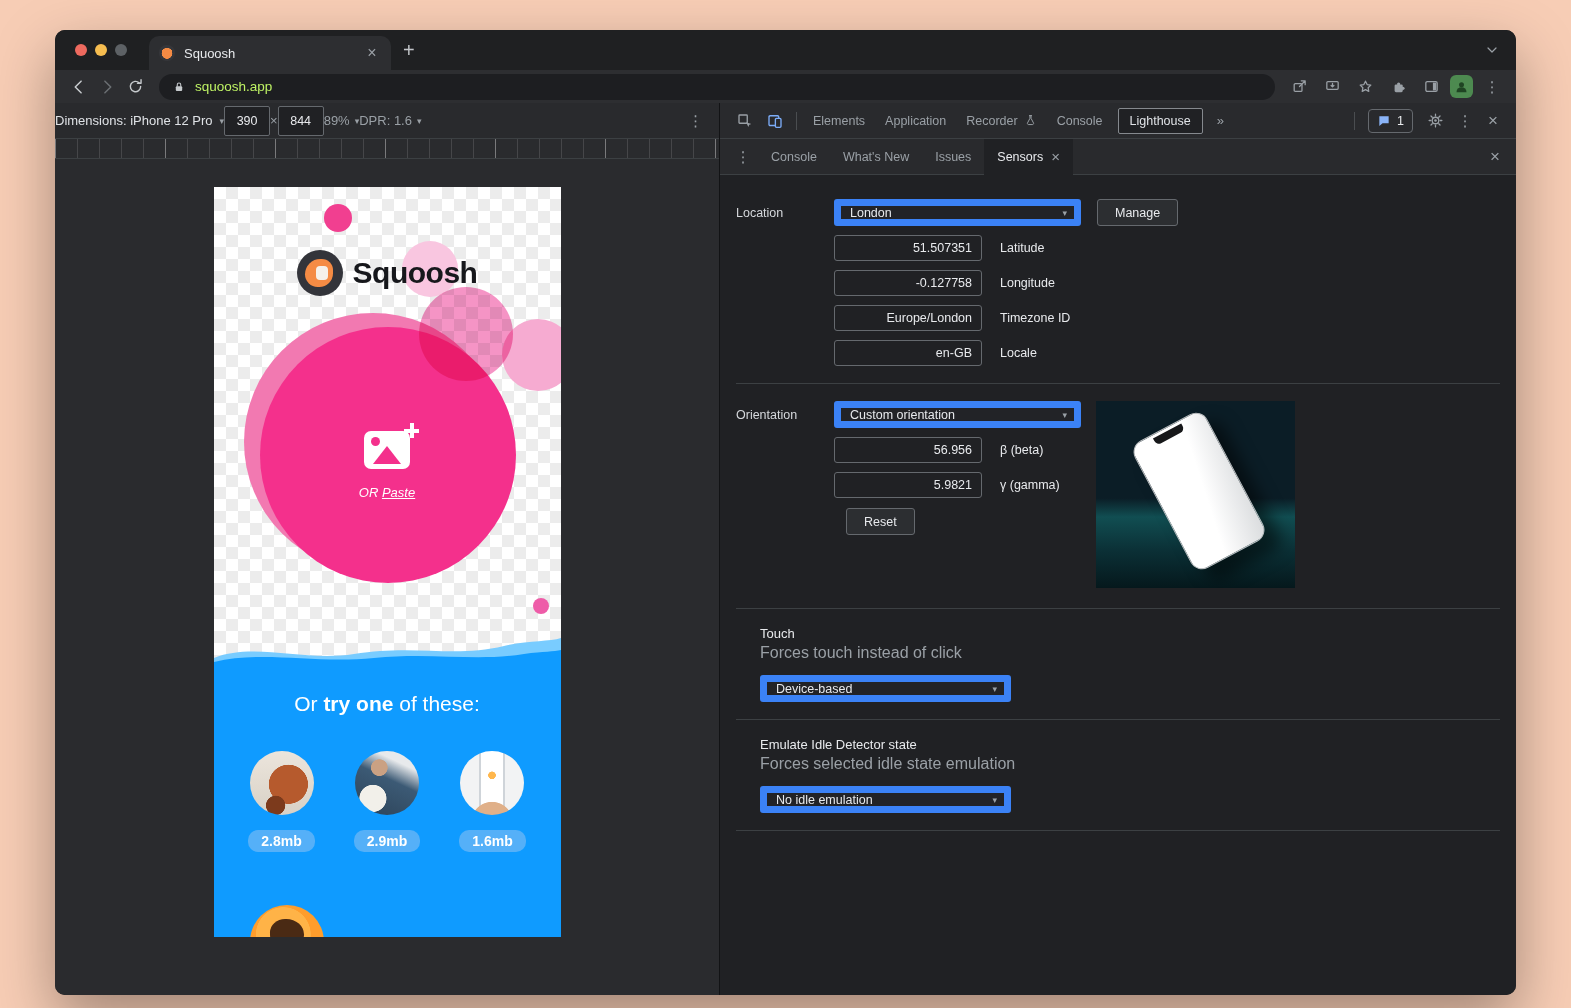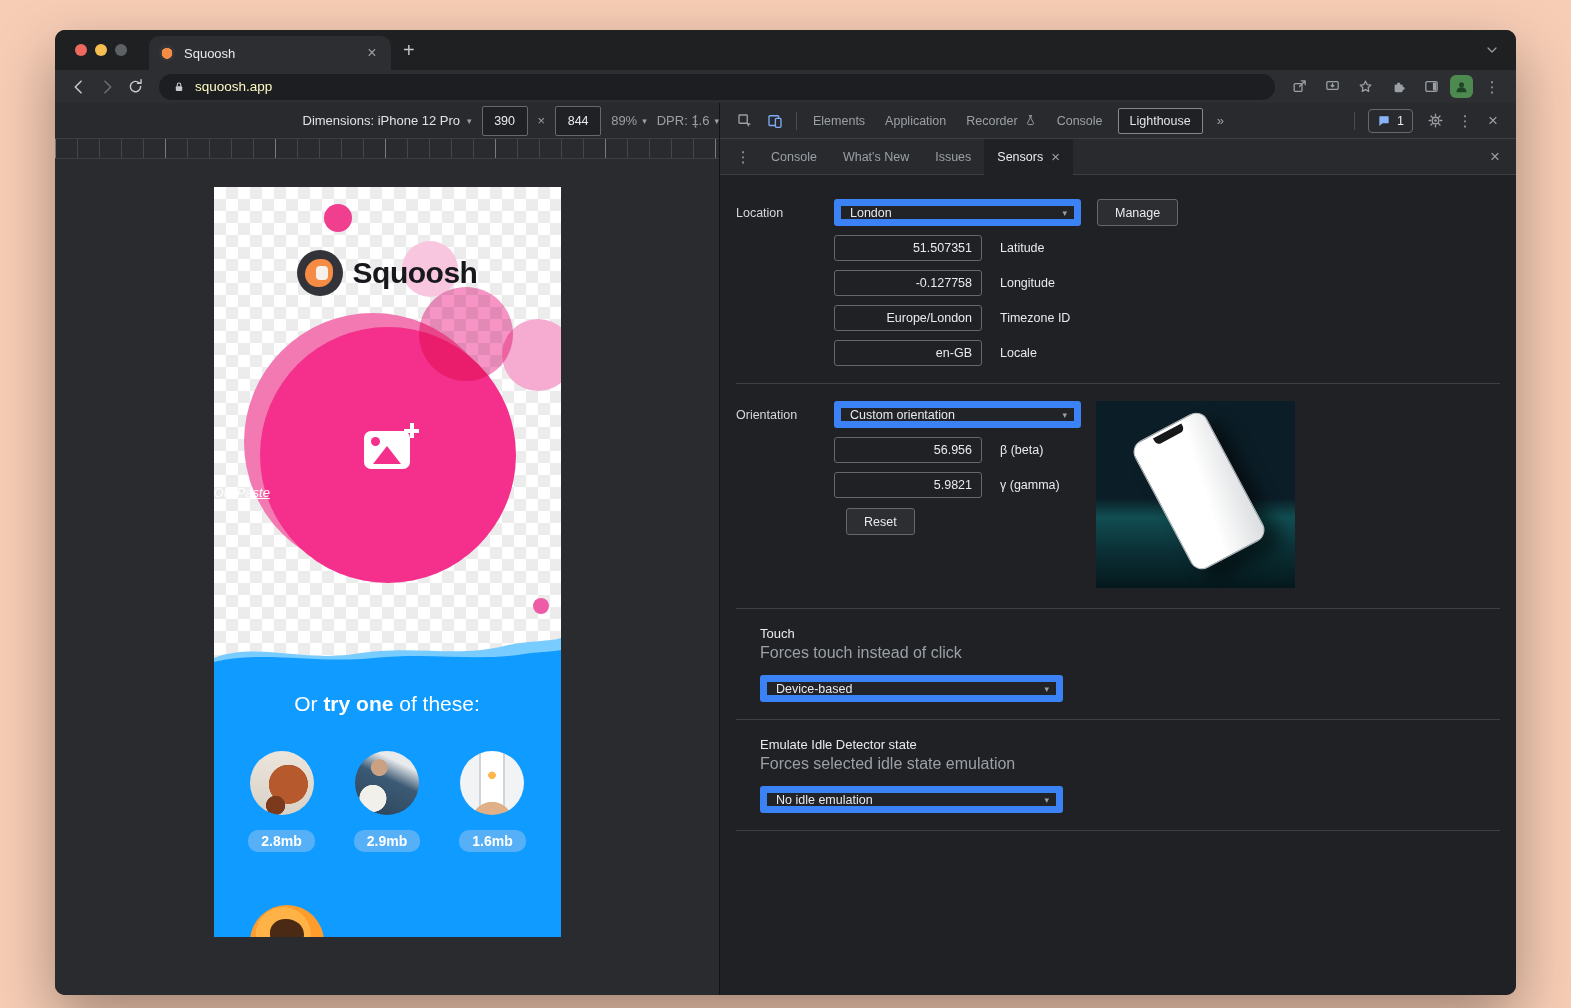--- a/index.html
+++ b/index.html
@@ -21,38 +21,38 @@
              background:radial-gradient(circle at 50% 52%, #f58b44 0 46%, #35363a 48%); flex:none;}
   .tab-title { flex:1; }
   .tab-close { color:#9aa0a6; font-size:16px; width:18px; height:18px; line-height:17px; text-align:center; border-radius:50%; }
   .newtab { align-self:center; color:#c2c5c9; font-size:20px; padding:0 12px; }
   .strip-end { margin-left:auto; align-self:center; }
 
   
   .addressbar { height:33px; background:#2d2e31; display:flex; align-items:center; padding:0 10px; }
   .navbtn { width:28px; height:28px; display:flex; align-items:center; justify-content:center; flex:none; }
   .urlbox { flex:1; height:26px; background:#1d1e21; border-radius:13px; display:flex; align-items:center;
-            gap:9px; padding:0 13px; margin:0 10px; color:#fef9c3; font-size:13.5px; }
+            gap:9px; padding:0 13px; margin:0 10px; color:#bef264; font-size:13.5px; }
   .abicons { display:flex; align-items:center; gap:5px; }
   .avatar { width:23px; height:23px; border-radius:6px; background:#4d8a50; display:flex; align-items:center; justify-content:center; }
 
   svg.ic { display:block; }
   .st { stroke:#c6cacd; stroke-width:1.8; fill:none; stroke-linecap:round; stroke-linejoin:round; }
   .st-dim { stroke:#6a6e72; }
   .st-gray { stroke:#9aa0a6; }
   .fl-gray { fill:#9aa0a6; }
 
   
   .main { display:flex; height:892px; }
   .left { width:664px; flex:none; display:flex; flex-direction:column; background:#2a2b2e; }
   .right { flex:1; display:flex; flex-direction:column; background:#202124; border-left:1px solid #121315; }
 
   
   .devbar { height:36px; background:#292a2d; border-bottom:1px solid #3c4043; position:relative;
-            display:flex; align-items:center; justify-content:flex-end; gap:10px; font-size:13px; color:#9aa0a6; }
+            display:flex; align-items:center; justify-content:flex-start; font-size:13px; color:#9aa0a6; }
   .dim-btn { display:flex; align-items:center; gap:7px; color:#dfe2e6; }
   .arrow-sm { font-size:9px; color:#9aa0a6; }
   .szinput { width:46px; height:30px; background:#202124; border:1px solid #65696e; border-radius:2px;
              color:#e8eaed; font-size:12.5px; text-align:center; font-family:"Liberation Sans",sans-serif; }
   .zoombtn,.dprbtn { display:flex; align-items:center; gap:5px; color:#9aa0a6; }
   .kebab { font-size:15px; color:#9aa0a6; }
   .devbar .kebab { position:absolute; right:16px; top:9px; }
 
   .ruler { height:20px; background:#2a2b2e; border-bottom:1px solid #3c4043;
            background-image:
@@ -85,21 +85,21 @@
   .dot-small { position:absolute; left:319px; top:411px; width:16px; height:16px; border-radius:50%; background:#ee5ca8; }
 
   .drop-icon { position:absolute; left:150px; top:244px; width:46px; height:38px; background:#fff; border-radius:7px; }
   .drop-icon::before { content:""; position:absolute; left:7px; top:6px; width:9px; height:9px; border-radius:50%; background:#f4308c; }
   .drop-icon::after { content:""; position:absolute; left:9px; bottom:5px; width:0; height:0;
                       border-left:14px solid transparent; border-right:14px solid transparent; border-bottom:18px solid #f4308c; }
   .drop-plus { position:absolute; left:190px; top:236px; width:15px; height:15px; }
   .drop-plus::before { content:""; position:absolute; left:6px; top:0; width:4px; height:15px; background:#fff; }
   .drop-plus::after { content:""; position:absolute; left:0; top:6px; width:15px; height:4px; background:#fff; }
 
-  .or-paste { position:absolute; left:0; right:0; top:298px; color:#fff; font-size:13px; font-style:italic; }
+  .or-paste { position:absolute; left:0; right:0; top:298px; text-align:center; color:#fff; font-size:13px; font-style:italic; }
   .or-paste .paste { text-decoration:underline; }
 
   .blue { position:absolute; left:0; right:0; top:478px; bottom:0; background:#0f9bff; }
   .wave { position:absolute; left:0; top:-33px; width:347px; height:34px; display:block; }
   .try-title { margin-top:27px; text-align:center; color:#fff; font-size:21px; }
   .try-title b { font-weight:700; }
   .samples { margin-top:35px; display:flex; justify-content:center; gap:39px; }
   .sample { display:flex; flex-direction:column; align-items:center; }
   .photo { width:64px; height:64px; border-radius:50%; flex:none; }
   .photo.p1 { background:
@@ -140,21 +140,21 @@
   .drawer-tab { padding:0 13px; height:36px; display:flex; align-items:center; gap:8px; white-space:nowrap; }
   .drawer-tab.active { background:#202124; color:#e8eaed; }
   .drawer-tab .x { font-size:15px; color:#9aa0a6; }
 
   
   .sensors { flex:1; padding:24px 16px 0; overflow:hidden; }
   .s-row { display:flex; align-items:center; margin-bottom:9px; }
   .s-label { width:98px; flex:none; color:#d5d8dc; font-size:12.5px; }
   .sel { height:27px; background:#222327; border:7px solid #3b82f6; border-radius:3px; display:flex;
          align-items:center; padding:0 7px 0 9px; color:#e8eaed; font-size:12.5px; }
-  .w247 { width:247px; } .w251 { width:303px; }
+  .w247 { width:247px; } .w251 { width:251px; }
   .sel .arrow { margin-left:auto; color:#9aa0a6; font-size:9px; padding-left:14px; }
   .num-input { width:148px; height:26px; background:#202124; border:1px solid #65696e; border-radius:3px;
                color:#e8eaed; font-size:12.5px; text-align:right; padding:0 9px;
                font-family:"Liberation Sans",sans-serif; }
   .f-label { margin-left:18px; color:#e8eaed; font-size:12.5px; }
   .btn { height:27px; background:#2c2e31; border:1px solid #65696e; border-radius:3px; color:#e8eaed;
          font-size:12.5px; padding:0 17px; font-family:"Liberation Sans",sans-serif; }
   .manage { margin-left:16px; }
   .hr { border:none; border-top:1px solid #3c4043; margin:17px 0; }
   .o-wrap { position:relative; min-height:190px; }

